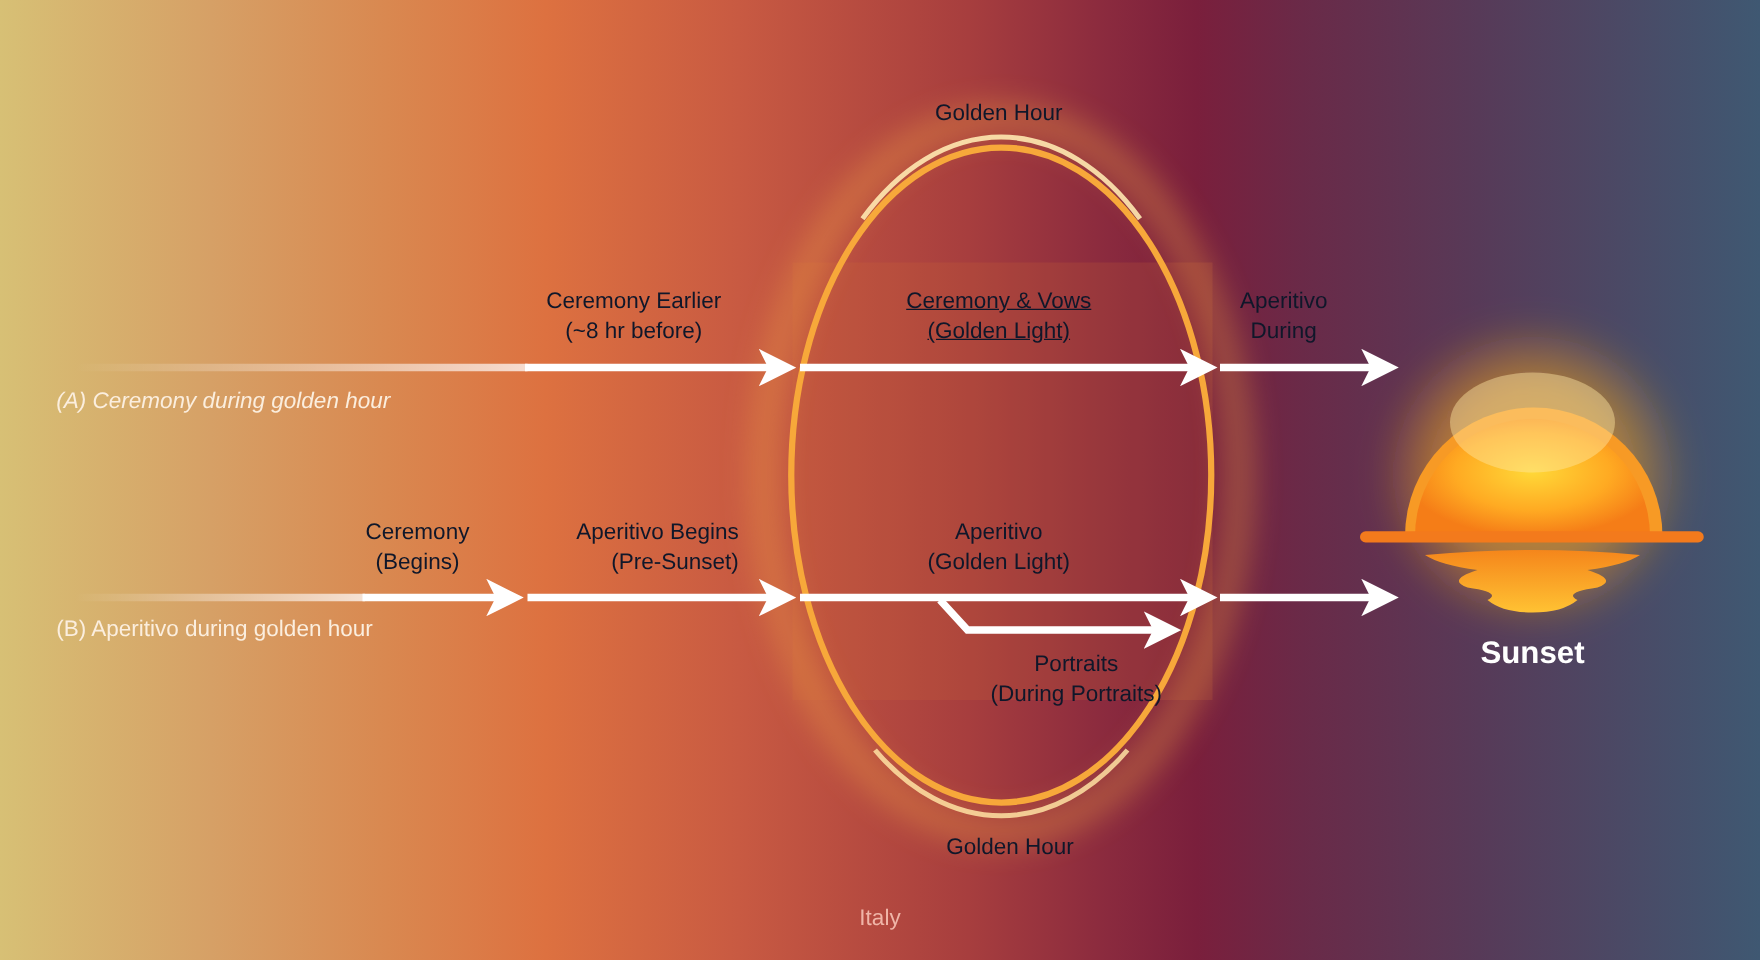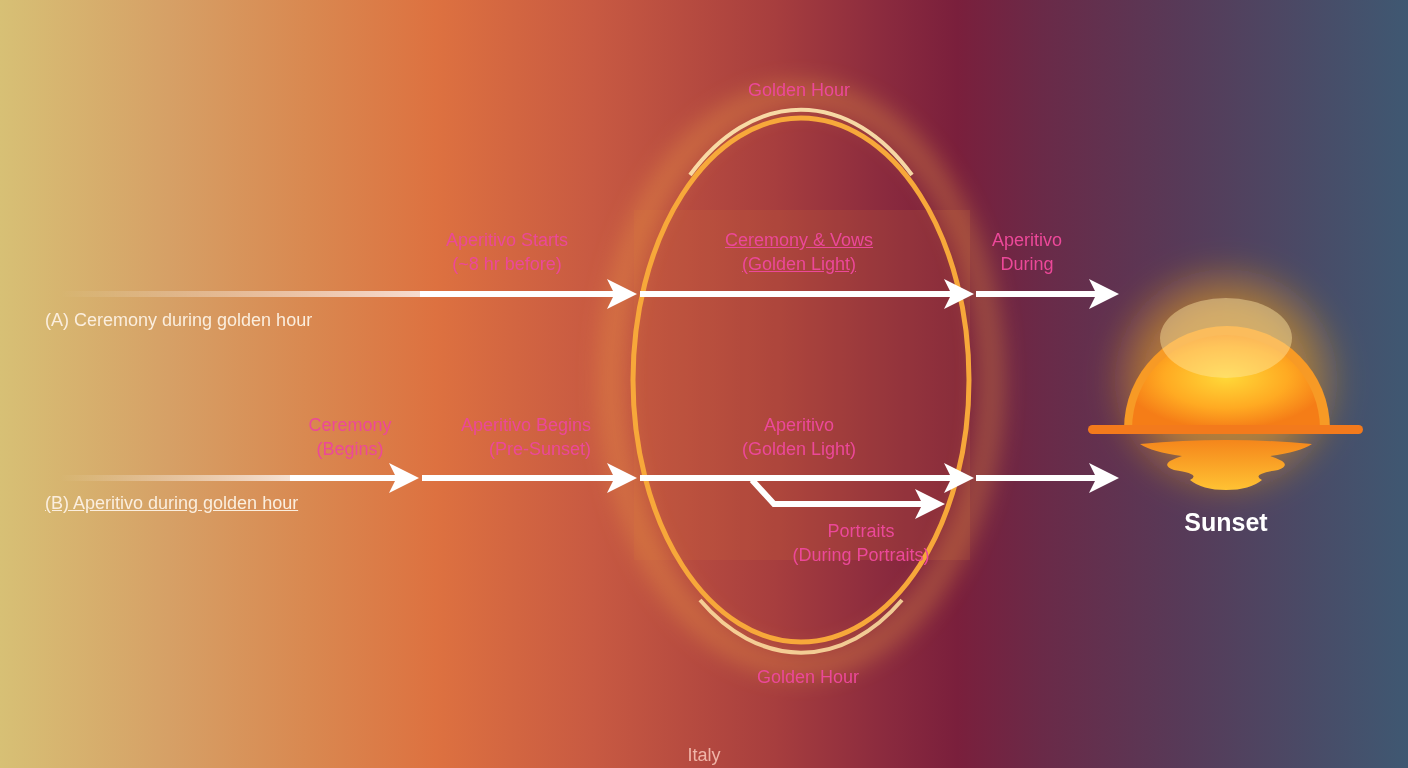--- a/index.html
+++ b/index.html
@@ -6,31 +6,31 @@
     body {
       width: 1408px; height: 768px; overflow: hidden; position: relative;
       font-family: "Liberation Sans", "DejaVu Sans", sans-serif;
       background: linear-gradient(90deg,
         #d7c075 0%, #d6a066 12%, #d98850 22%, #dd7140 31%,
         #c85a42 42%, #a73e3e 55%, #8a2a3e 63%, #7a1f3c 68%,
         #6a2a48 74%, #573a58 84%, #3f5872 100%);
     }
     .layer { position: absolute; left: 0; top: 0; width: 1408px; height: 768px; }
     .lbl {
-      position: absolute; color: #ec4899; font-size: 18px; line-height: 24px;
+      position: absolute; color: #0f172a; font-size: 18px; line-height: 24px;
       text-align: center; white-space: nowrap; transform: translateX(-50%);
     }
     .lbl-left { position: absolute; color: #fbeede; font-size: 18px; line-height: 24px; white-space: nowrap; }
     .sunset-label {
       position: absolute; left: 1226px; top: 508px; transform: translateX(-50%);
       color: #ffffff; font-size: 25px; font-weight: bold; white-space: nowrap; text-align: right;
     }
     .footer {
       position: absolute; left: 704px; top: 724px; transform: translateX(-50%);
-      color: #f0b5a8; font-size: 18px; white-space: nowrap; margin-top: 21px;
+      color: #f0b5a8; font-size: 18px; white-space: nowrap;
     }
   </style>
 </head>
 <body>
 
 <svg class="layer" viewBox="0 0 1408 768" xmlns="http://www.w3.org/2000/svg">
   <defs>
     <linearGradient id="fadeA" x1="0" x2="1" y1="0" y2="0">
       <stop offset="0" stop-color="#ffffff" stop-opacity="0"></stop>
       <stop offset="1" stop-color="#ffffff" stop-opacity="0.75"></stop>
@@ -95,36 +95,36 @@
     <path d="M 1132 429 A 94 94 0 0 1 1320 429 Z" fill="url(#sunBody)"></path>
     <ellipse cx="1226" cy="338" rx="66" ry="40" fill="#ffe6a0" opacity="0.45"></ellipse>
     <rect x="1088" y="425" width="275" height="9" rx="4.5" fill="#f37a1c"></rect>
     <path d="M 1140 444 Q 1226 436 1312 444 Q 1300 452 1270 456 Q 1295 464 1278 470 Q 1250 474 1262 480 Q 1250 490 1226 490 Q 1202 490 1190 480 Q 1202 474 1174 470 Q 1157 464 1182 456 Q 1152 452 1140 444 Z" fill="url(#reflect)"></path>
   </g>
 </svg>
 
 <div class="lbl" style="left:799px; top:78px;">Golden Hour</div>
 <div class="lbl" style="left:808px; top:665px;">Golden Hour</div>
 
-<div class="lbl-left" style="left:45px; top:308px;">(A) Ceremony during golden hour</div>
+<div class="lbl-left" style="left:45px; top:308px;font-style:italic;">(A) Ceremony during golden hour</div>
 <div class="lbl" style="left:507px; top:228px;">
-  <div>Aperitivo Starts</div>
+  <div>Ceremony Earlier</div>
   <div>(~8 hr before)</div>
 </div>
 <div class="lbl" style="left:799px; top:228px;text-decoration:underline;">
   <div>Ceremony &amp; Vows</div>
   <div>(Golden Light)</div>
 </div>
 <div class="lbl" style="left:1027px; top:228px;">
   <div>Aperitivo</div>
   <div>During</div>
 </div>
 
-<div class="lbl-left" style="left:45px; top:491px;text-decoration:underline;">(B) Aperitivo during golden hour</div>
-<div class="lbl" style="left:334px; top:413px;margin-left:16px;">
+<div class="lbl-left" style="left:45px; top:491px;">(B) Aperitivo during golden hour</div>
+<div class="lbl" style="left:334px; top:413px;">
   <div>Ceremony</div>
   <div>(Begins)</div>
 </div>
 <div class="lbl" style="left:526px; top:413px;text-align:right;">
   <div>Aperitivo Begins</div>
   <div>(Pre-Sunset)</div>
 </div>
 <div class="lbl" style="left:799px; top:413px;">
   <div>Aperitivo</div>
   <div>(Golden Light)</div>

